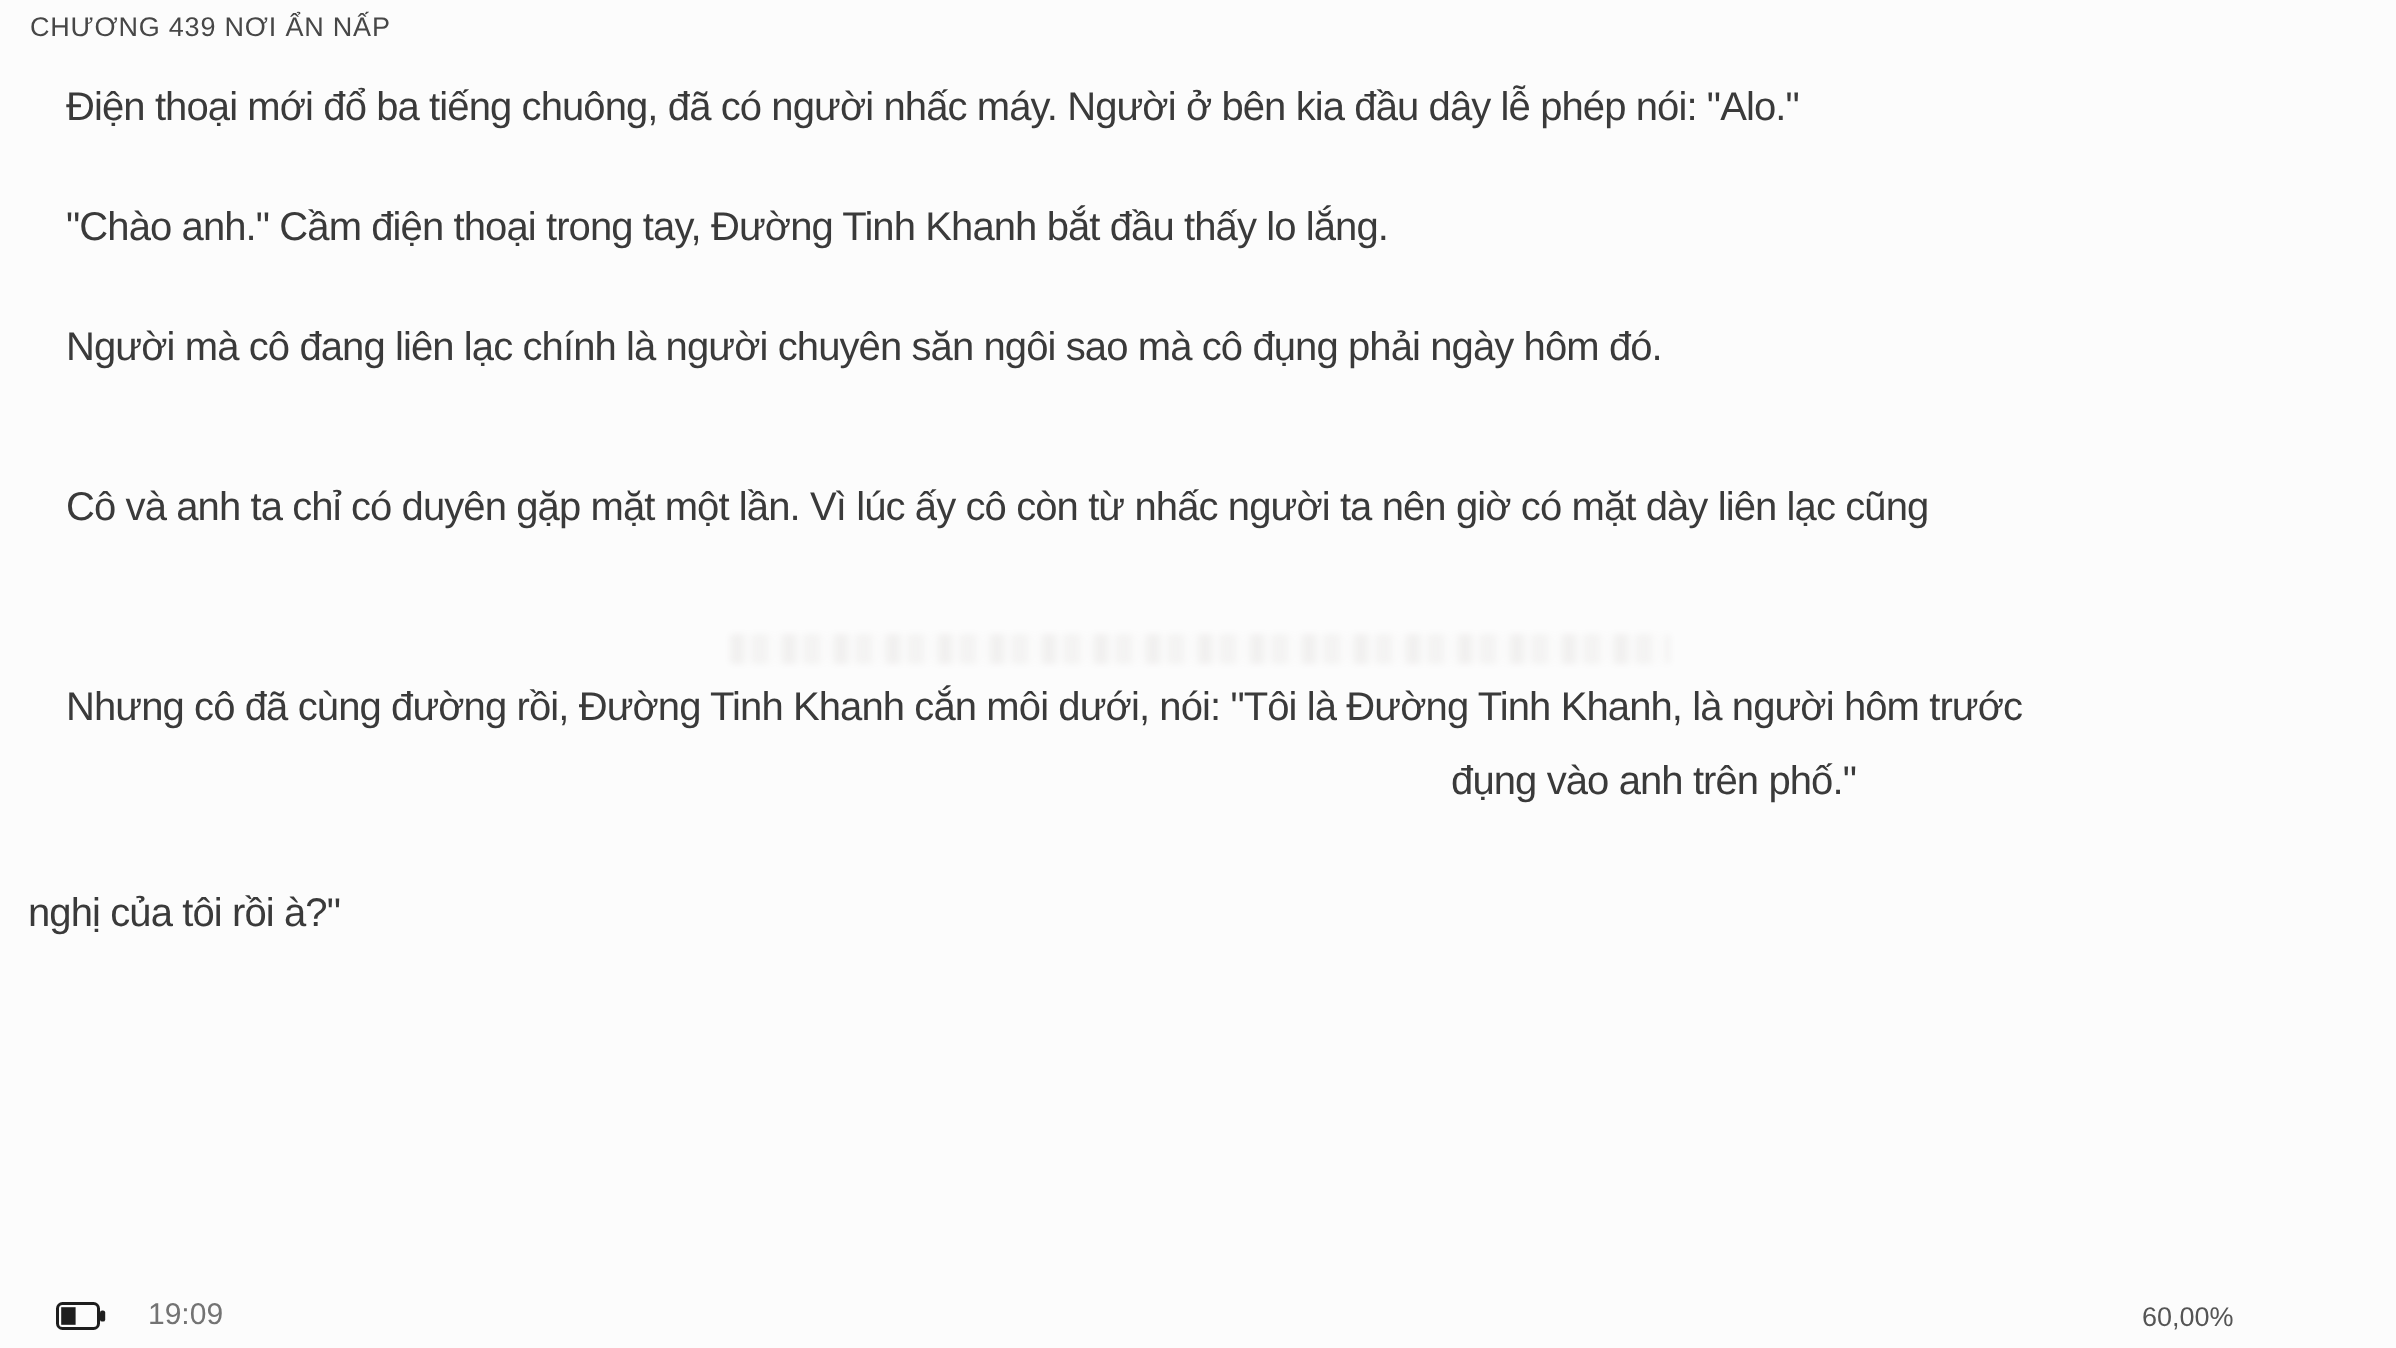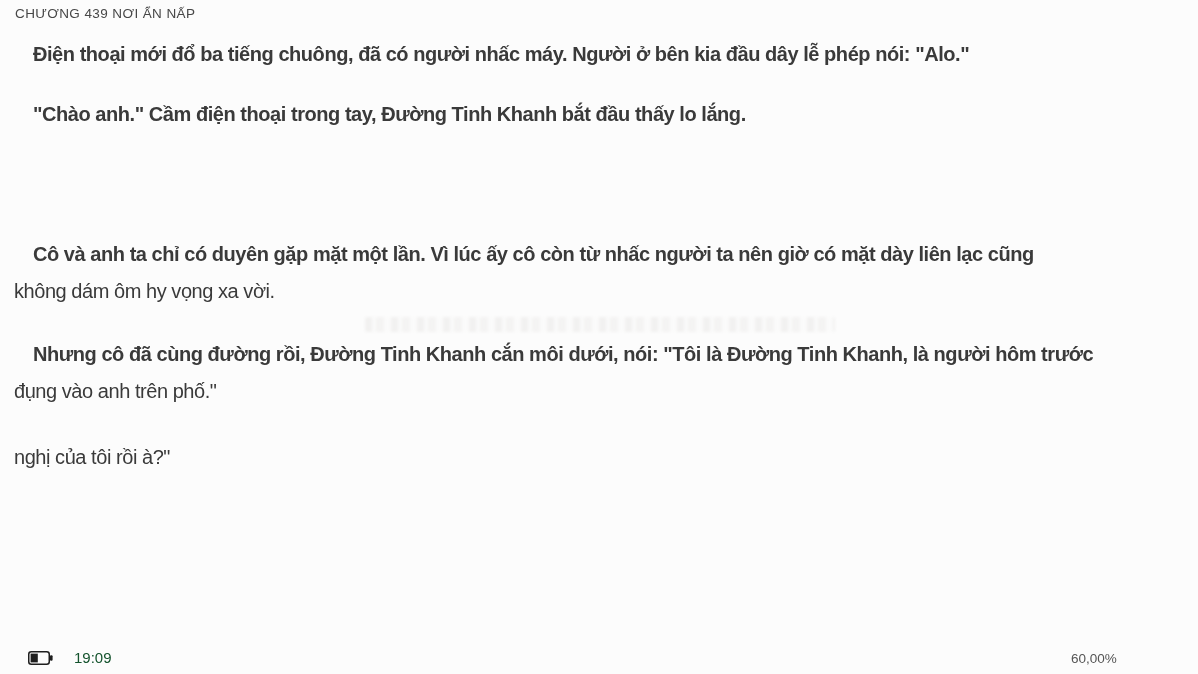--- a/index.html
+++ b/index.html
@@ -33,24 +33,23 @@
   .para .line{
     height:37px;
     line-height:37px;
     font-size:20px;
     letter-spacing:-0.45px;
     color:var(--body-text);
     white-space:nowrap;
   }
   .para .line.first{
     padding-left:19px;
-    font-weight:bold;
   }
   .p0{top:36px;} .p1{top:96px;} .p2{top:156px;}
-  .p3{top:236px;} .p4{top:336px;} .p5{top:439px;} .p6{top:539px;}
+  .p3{top:236px;} .p4{top:336px;text-align:right;} .p5{top:439px;} .p6{top:539px;}
   .watermark{
     position:absolute;
     top:317px;left:365px;
     width:470px;height:15px;
     background:repeating-linear-gradient(90deg,
       rgba(120,110,100,.55) 0 7px, rgba(160,150,140,.15) 7px 11px,
       rgba(130,120,110,.45) 11px 19px, rgba(170,160,150,.1) 19px 26px);
     opacity:.14;
     filter:blur(1.6px);
     border-radius:2px;
@@ -58,21 +57,21 @@
   .status-bar{
     position:absolute;
     left:0;bottom:0;width:1198px;height:30px;
   }
   .battery{
     position:absolute;left:28px;top:7px;
     width:25px;height:14px;
   }
   .status-time{
     position:absolute;left:74px;top:5px;
-    font-size:15px;color:#14532d;
+    font-size:15px;color:#737373;
   }
   .status-progress{
     position:absolute;left:1071px;top:7px;
     font-size:13.5px;color:var(--muted-text);
   }
 </style>
 </head>
 <body>
 
 <div class="page">
@@ -80,24 +79,26 @@
   <div class="chapter-header">CHƯƠNG 439 NƠI ẨN NẤP</div>
 
   <div class="para p0">
     <div class="line first">Điện thoại mới đổ ba tiếng chuông, đã có người nhấc máy. Người ở bên kia đầu dây lễ phép nói: "Alo."</div>
   </div>
 
   <div class="para p1">
     <div class="line first">"Chào anh." Cầm điện thoại trong tay, Đường Tinh Khanh bắt đầu thấy lo lắng.</div>
   </div>
 
+  <div class="para p2">
+    <div class="line first">Người mà cô đang liên lạc chính là người chuyên săn ngôi sao mà cô đụng phải ngày hôm đó.</div>
+  </div>
 
   <div class="para p3">
     <div class="line first">Cô và anh ta chỉ có duyên gặp mặt một lần. Vì lúc ấy cô còn từ nhấc người ta nên giờ có mặt dày liên lạc cũng</div>
-    <div class="line">không dám ôm hy vọng xa vời.</div>
   </div>
 
   <div class="watermark"></div>
 
   <div class="para p4">
     <div class="line first">Nhưng cô đã cùng đường rồi, Đường Tinh Khanh cắn môi dưới, nói: "Tôi là Đường Tinh Khanh, là người hôm trước</div>
     <div class="line">đụng vào anh trên phố."</div>
   </div>
 
   <div class="para p5">

